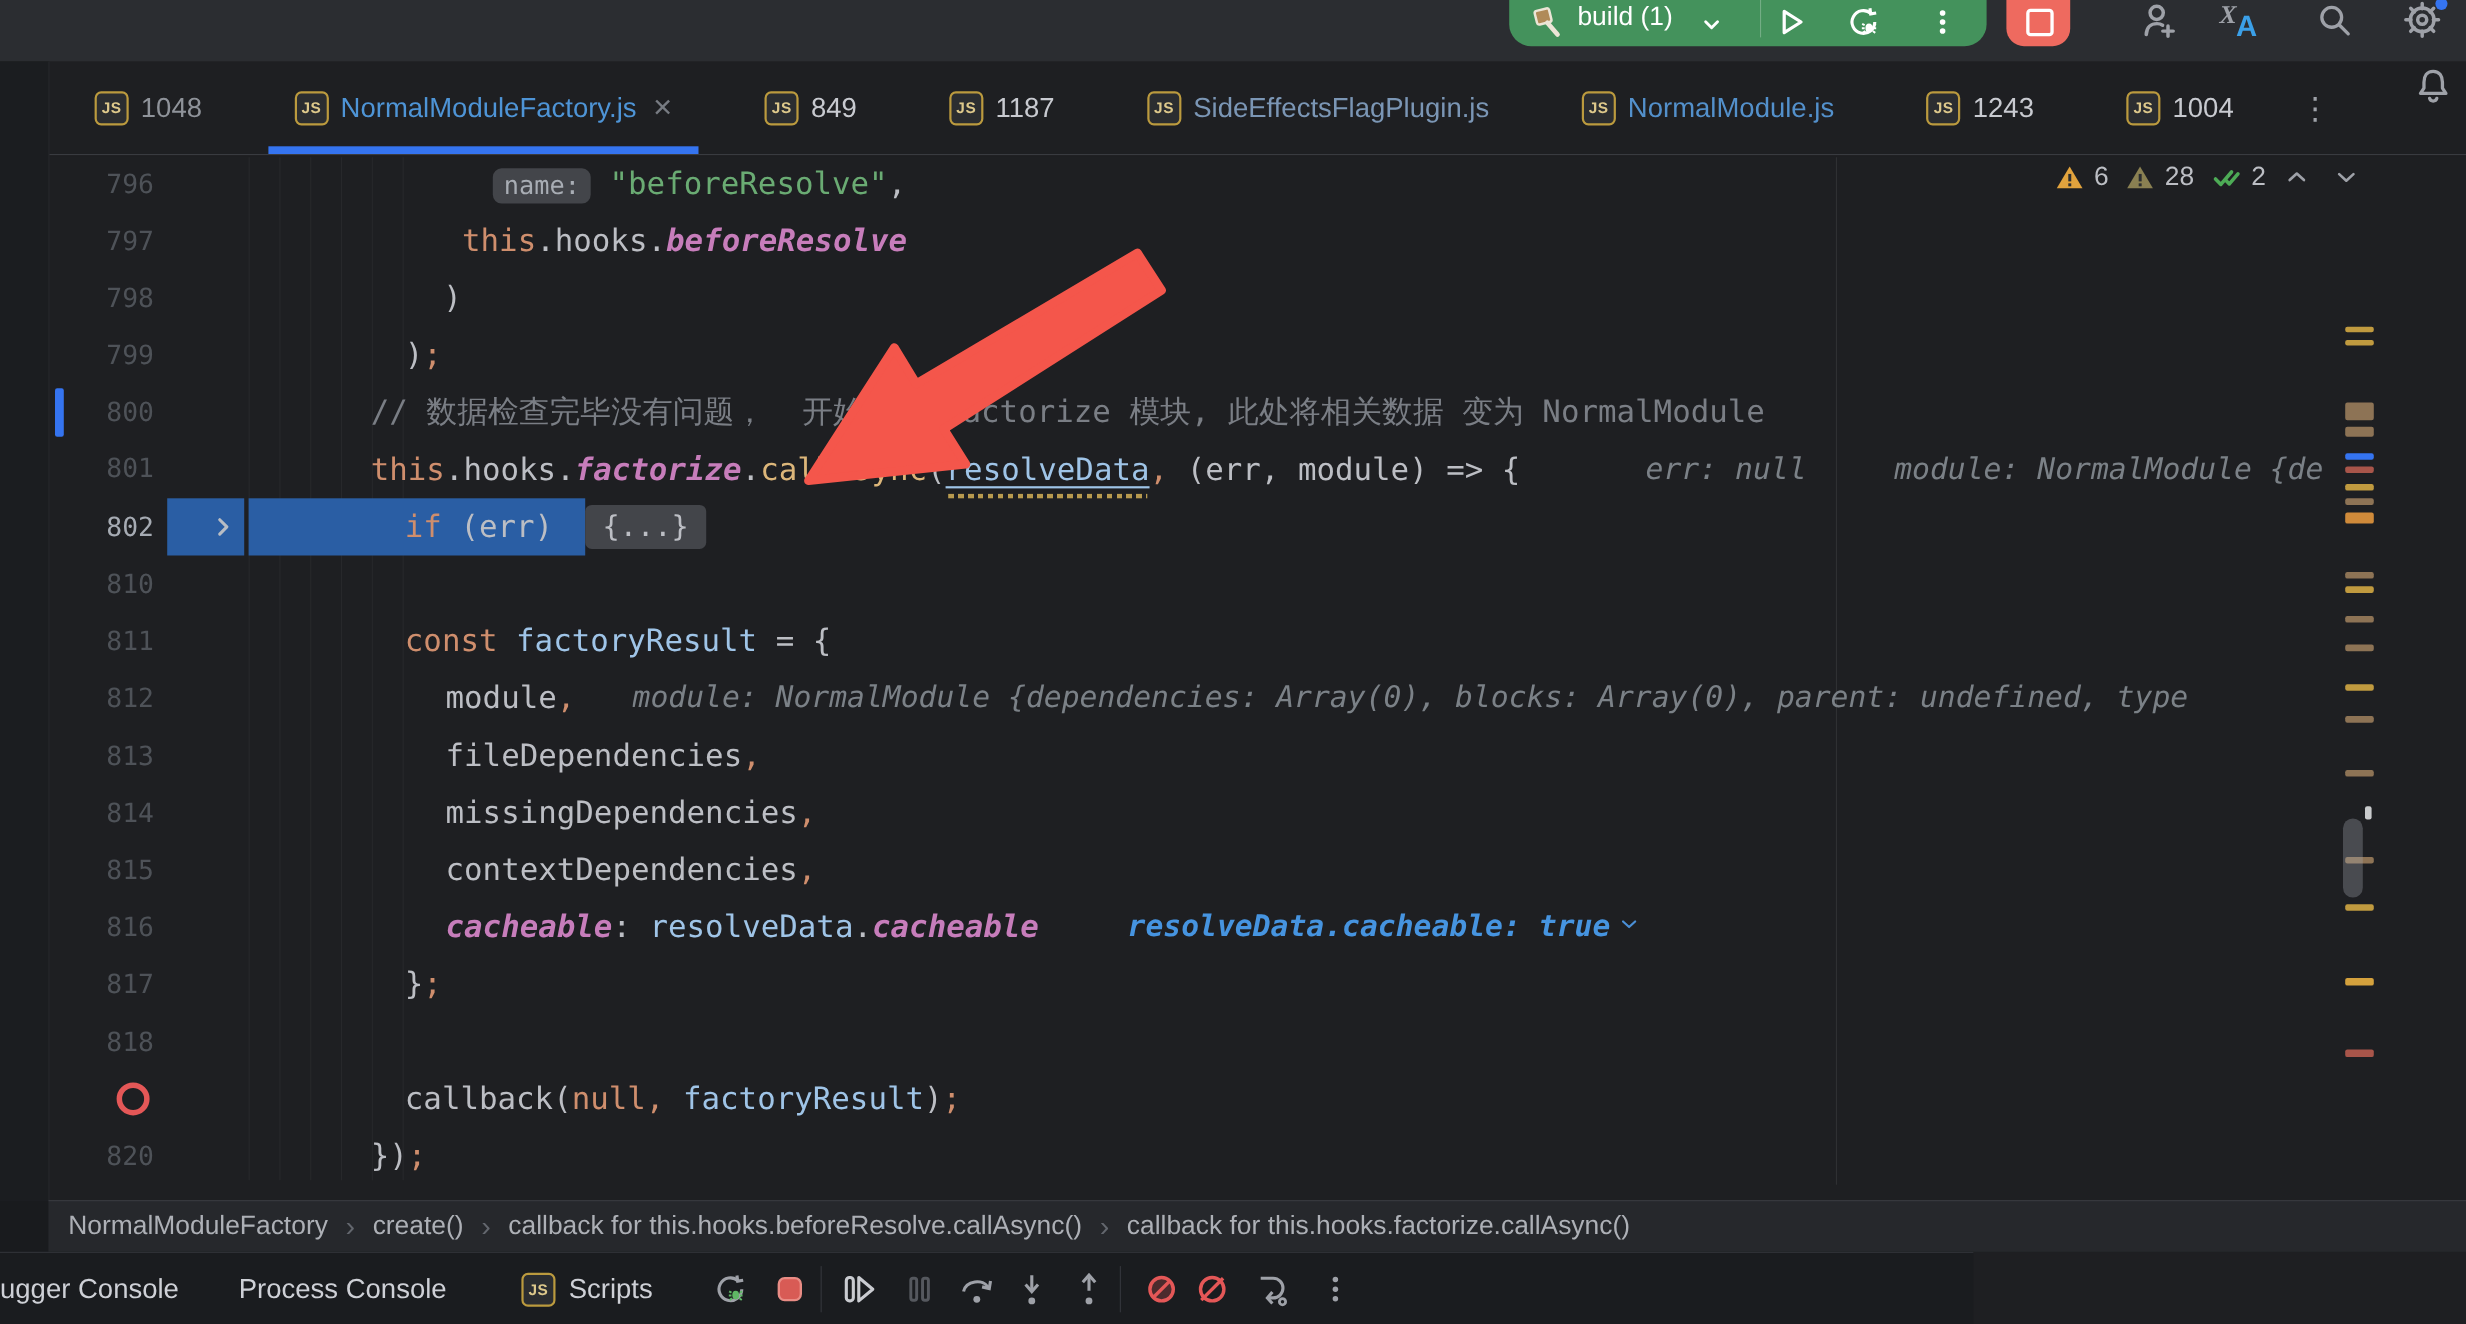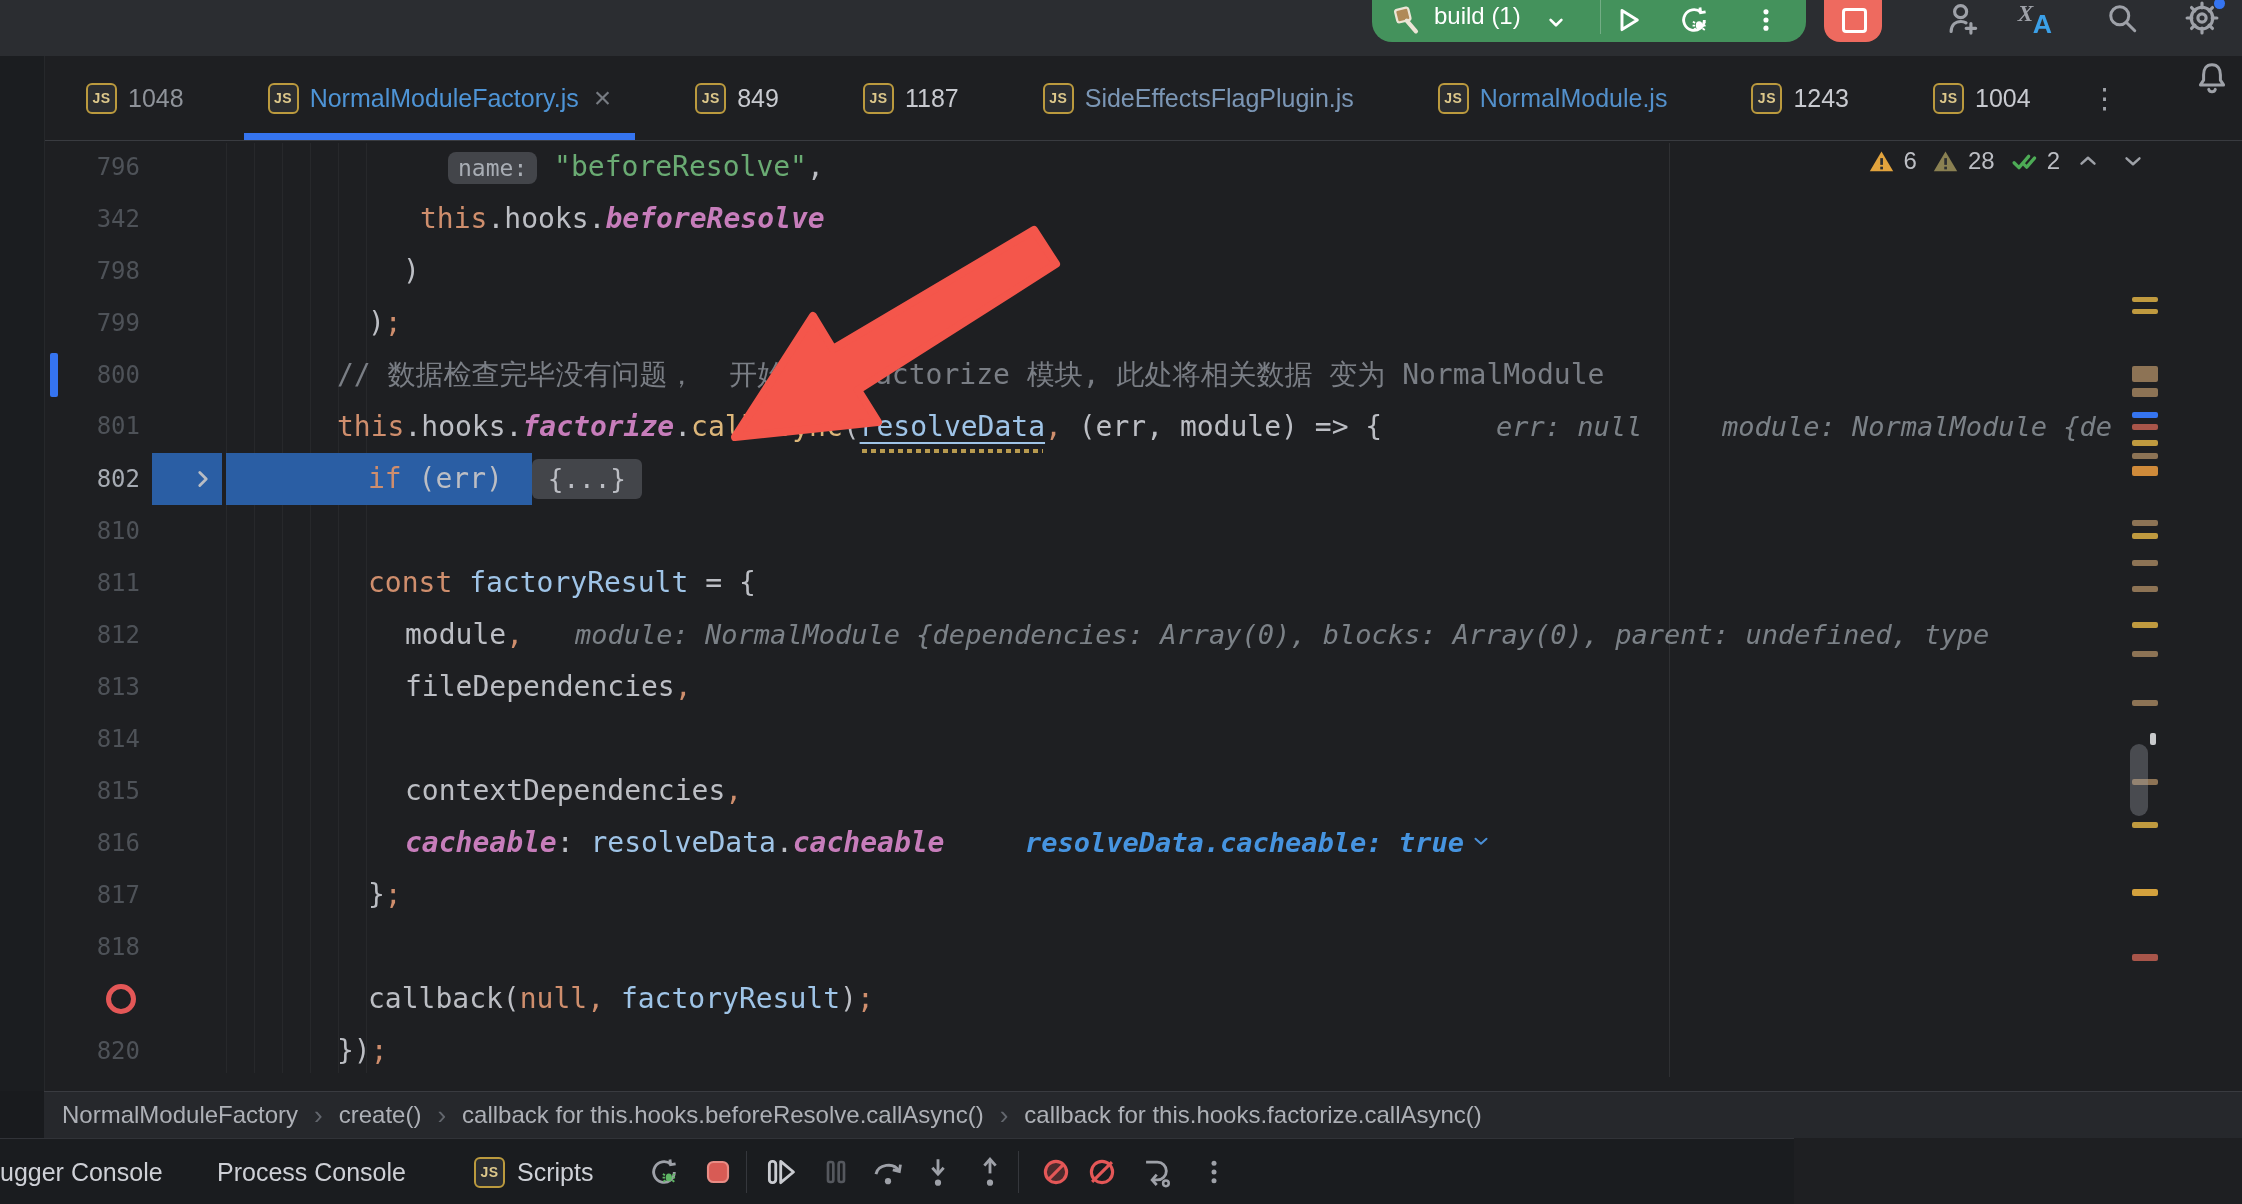--- a/index.html
+++ b/index.html
@@ -200,21 +200,21 @@
       <div class="guide" style="left: 338px;"></div>
       <div class="guide" style="left: 366px;"></div>
       <div class="wrap-guide"></div>
       <div class="code-row" style="top: 141px;">
         <span class="code-text" style="left: 448px;"><span class="tok-inlay">name:</span><span class="tok-pl"> </span><span class="tok-str">"beforeResolve"</span><span class="tok-pl">,</span></span>
       </div>
       <div class="gutter-num" style="top: 141px;">796</div>
       <div class="code-row" style="top: 193px;">
         <span class="code-text" style="left: 420px;"><span class="tok-kw">this</span><span class="tok-pl">.</span><span class="tok-pl">hooks</span><span class="tok-pl">.</span><span class="tok-field">beforeResolve</span></span>
       </div>
-      <div class="gutter-num" style="top: 193px;">342</div>
+      <div class="gutter-num" style="top: 193px;">797</div>
       <div class="code-row" style="top: 245px;">
         <span class="code-text" style="left: 403px;"><span class="tok-pl">)</span></span>
       </div>
       <div class="gutter-num" style="top: 245px;">798</div>
       <div class="code-row" style="top: 297px;">
         <span class="code-text" style="left: 368px;"><span class="tok-pl">)</span><span class="tok-kw">;</span></span>
       </div>
       <div class="gutter-num" style="top: 297px;">799</div>
       <div class="code-row" style="top: 349px;">
         <span class="code-text" style="left: 337px;"><span class="tok-cmt">// 数据检查完毕没有问题，  开始调用 factorize 模块, 此处将相关数据 变为 NormalModule</span></span>
@@ -245,20 +245,23 @@
       <div class="gutter-num" style="top: 557px;">811</div>
       <div class="code-row" style="top: 609px;">
         <span class="code-text" style="left: 405px;"><span class="tok-pl">module</span><span class="tok-kw">,</span></span>
         <span class="hint" style="left: 575px; max-width: 1553px;">module: NormalModule {dependencies: Array(0), blocks: Array(0), parent: undefined, type</span>
       </div>
       <div class="gutter-num" style="top: 609px;">812</div>
       <div class="code-row" style="top: 661px;">
         <span class="code-text" style="left: 405px;"><span class="tok-pl">fileDependencies</span><span class="tok-kw">,</span></span>
       </div>
       <div class="gutter-num" style="top: 661px;">813</div>
+      <div class="code-row" style="top: 713px;">
+        <span class="code-text" style="left: 405px;"><span class="tok-pl">missingDependencies</span><span class="tok-kw">,</span></span>
+      </div>
       <div class="gutter-num" style="top: 713px;">814</div>
       <div class="code-row" style="top: 765px;">
         <span class="code-text" style="left: 405px;"><span class="tok-pl">contextDependencies</span><span class="tok-kw">,</span></span>
       </div>
       <div class="gutter-num" style="top: 765px;">815</div>
       <div class="code-row" style="top: 817px;">
         <span class="code-text" style="left: 405px;"><span class="tok-field">cacheable</span><span class="tok-pl">: </span><span class="tok-var">resolveData</span><span class="tok-pl">.</span><span class="tok-field">cacheable</span></span>
         <span class="watch" style="left: 1025px;"><span>resolveData.cacheable: true</span><span><svg width="22" height="22" viewBox="0 0 24 24">
               <path d="M6 9.5l6 5.5 6-5.5" fill="none" stroke="#4a8fd6" stroke-width="2.2" stroke-linecap="round" stroke-linejoin="round"></path>
             </svg></span></span>

